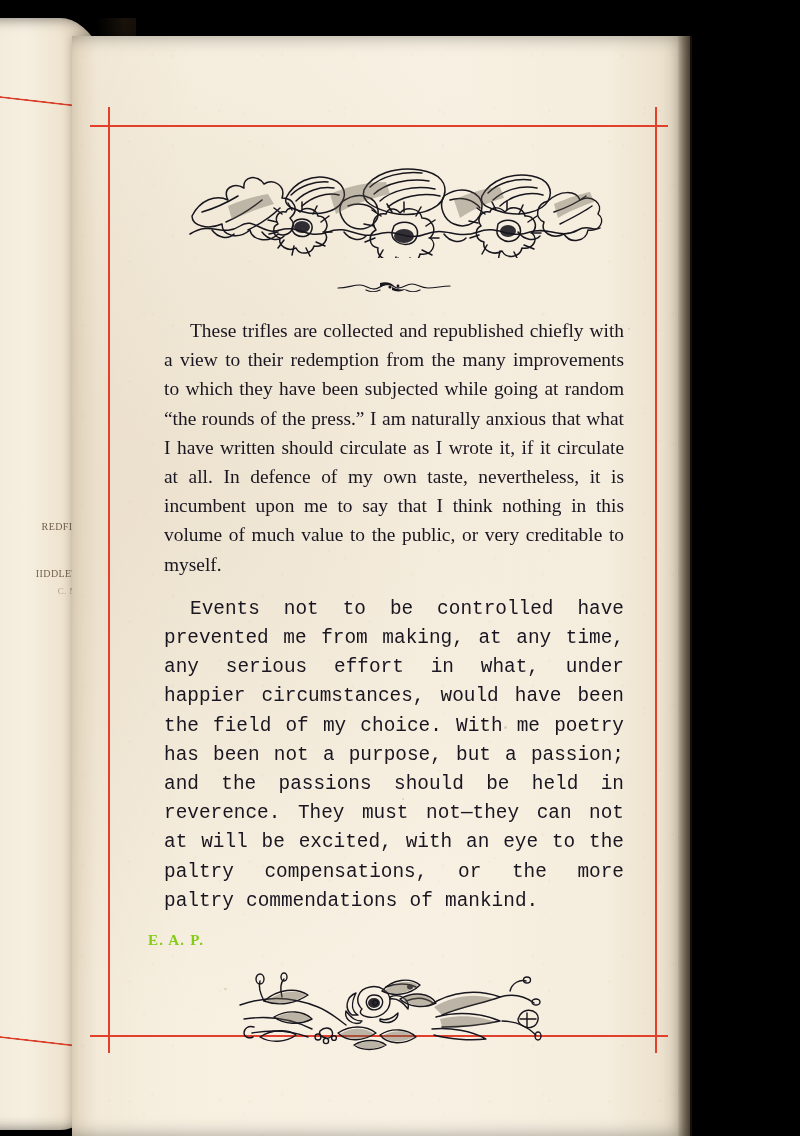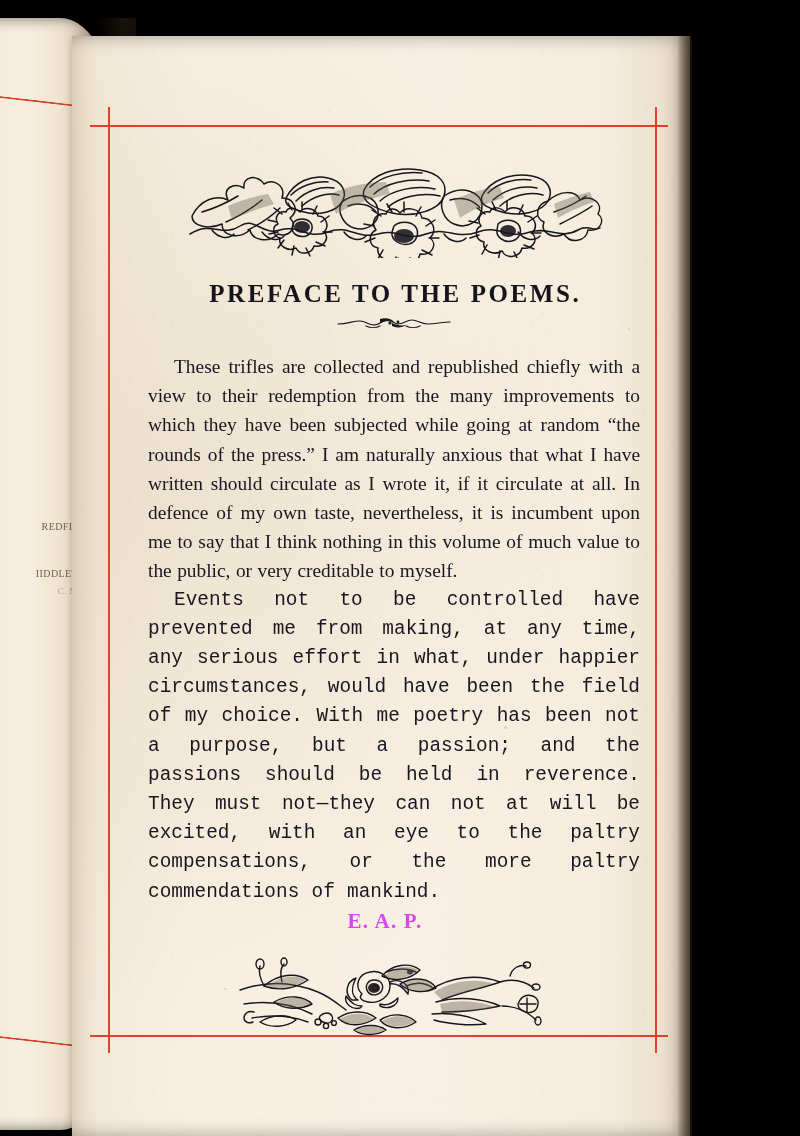--- a/index.html
+++ b/index.html
@@ -151,34 +151,34 @@
   }
 
   .title-divider { display: block; margin: 8px auto 22px auto; }
 
   .body-par {
     font-family: "Liberation Serif", "DejaVu Serif", serif;
     font-size: 19.4px;
     line-height: 29.2px;
     color: #191621;
     text-align: justify;
-    margin: 0;
+    margin: 16px;
     text-indent: 26px;
     word-spacing: 0.6px;
     -webkit-font-smoothing: antialiased;
   }
   .body-par + .body-par { margin-top: 0; font-family: Liberation Mono, monospace; }
 
   .signature {
     font-family: "Liberation Serif", "DejaVu Serif", serif;
-    font-size: 21px;
+    font-size: 15px;
     font-weight: 700;
     letter-spacing: 1.2px;
-    color: #d946ef;
-    text-align: center;
+    color: #84cc16;
+    text-align: left;
     margin: 2px 18px 0 0;
   }
 
   
   .speck {
     position: absolute;
     background: #b49a74;
     border-radius: 50%;
     opacity: 0.38;
   }
@@ -282,21 +282,20 @@
         <ellipse cx="326" cy="71" rx="8" ry="6"></ellipse>
       </g>
       <g fill="#5c5648" opacity="0.35">
         <path d="M46 46 C60 40 74 36 86 34 L92 44 C78 48 62 54 50 60 Z"></path>
         <path d="M148 34 C166 26 186 22 204 22 L208 34 C188 38 168 46 154 54 Z"></path>
         <path d="M272 40 C288 32 304 28 318 27 L322 38 C306 42 290 50 278 58 Z"></path>
         <path d="M372 44 C386 38 398 34 408 32 L412 42 C400 46 386 52 376 58 Z"></path>
       </g>
     </svg>
 
-    <h1 class="page-title">PREFACE TO THE POEMS.</h1>
 
     <svg class="title-divider" width="116" height="14" viewBox="0 0 116 14">
       <g fill="none" stroke="#17151d" stroke-width="1.2" stroke-linecap="round">
         <path d="M2 8 C12 8 16 5 24 5 C30 5 32 9 38 9"></path>
         <path d="M38 9 C44 9 46 4 52 4 C56 4 58 8 62 8"></path>
         <path d="M62 8 C68 8 70 4 76 4 C82 4 84 8 92 8 C100 8 106 6 114 6"></path>
         <path d="M30 10 C34 12 40 12 44 10"></path>
         <path d="M70 10 C74 12 80 12 84 10"></path>
       </g>
       <g fill="#17151d">

